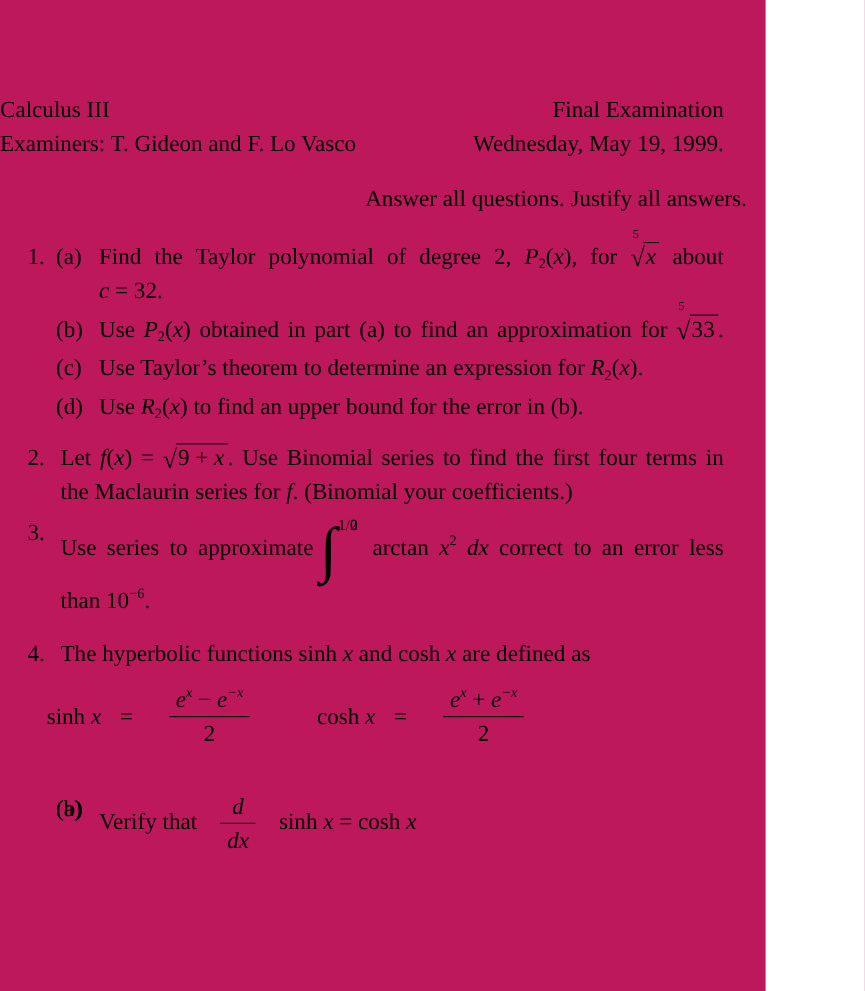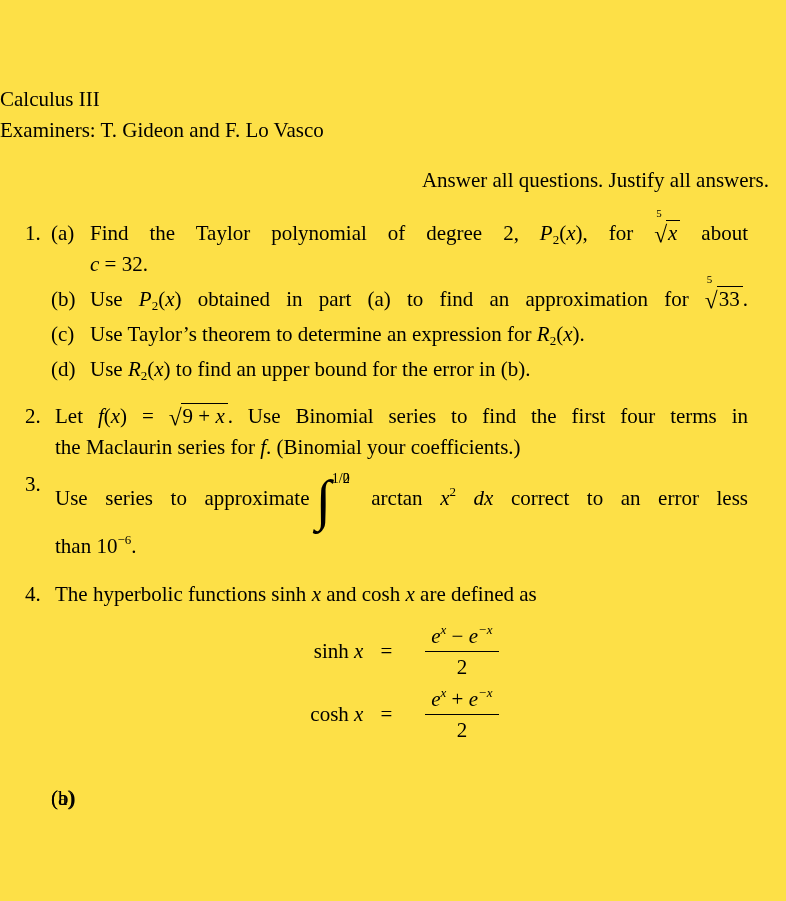--- a/index.html
+++ b/index.html
@@ -2,21 +2,21 @@
 <html><head>
 <meta charset="utf-8">
 <style>
   html,body { margin:0; padding:0; background:#ffffff; }
   body {
     width:786px; height:901px;
     color:#000000;
     font-family:"Liberation Serif","DejaVu Serif",serif;
     font-size:21px;
   }
-  .page { position:relative; width:786px; height:901px; overflow:hidden; background:#fde047; }
+  .page { position:relative; width:696px; height:901px; overflow:hidden; background:#be185d; }
 
   
   .header { display:flex; justify-content:space-between; padding:84px 38px 0 0; line-height:31px; }
   .header-right { text-align:right; }
 
   .instructions { margin:19px 17px 0 0; line-height:31px;text-align:right; }
 
   
   .qblock { }
   #q1 { margin-top:22px; }
@@ -45,37 +45,41 @@
   .frac .num { display:block; padding:0 6px 2px; }
   .frac .den { display:block; border-top:1.8px solid #000; padding:2px 6px 0; }
 
   .intwrap { display:inline-flex; vertical-align:middle; align-items:center; height:62px; margin:0 4px 0 6px; }
   .intsym { font-size:56px; line-height:60px; }
   .intlims { display:inline-flex; flex-direction:row; justify-content:space-between; height:58px; font-size:14px; line-height:15px; }
   .intsup { margin-left:1px; }
   .intsub { margin-left:-7px; }
 
   
-  .equations { margin:13px 0 0 0; display:flex; flex-direction:column; align-items:center; gap:6px; }
+  .equations { margin:13px 0 0 0; display:flex; flex-direction:row; align-items:center; gap:6px; }
   .eqrow { display:flex; align-items:center; }
   .eq-lhs { min-width:92px; text-align:right; }
   .eq-rel { padding:0 17px; }
 
   #q4-part-a { margin-top:40px; }
   #q4-part-b { margin-top:2px; }
 </style>
 </head>
 <body>
 
 <div class="page">
 
   <div class="header">
     <div class="header-left">
       <div>Calculus III</div>
       <div>Examiners: T. Gideon and F. Lo Vasco</div>
+    </div>
+    <div class="header-right">
+      <div>Final Examination</div>
+      <div>Wednesday, May 19, 1999.</div>
     </div>
   </div>
 
   <p class="instructions">Answer all questions. Justify all answers.</p>
 
   <div class="qblock" id="q1">
     <div class="part">
       <span class="qnum">1.</span>
       <span class="plabel">(a)</span>
       <div class="line just"><span class="mt">Find the Taylor polynomial of degree 2, </span><span class="mi">P</span><span class="msub">2</span><span class="mt">(</span><span class="mi">x</span><span class="mt">), for </span><span class="root"><span class="ridx">5</span><span class="rsym">√</span><span class="rbar"><span class="mi">x</span></span></span><span class="mt"> about</span></div>
@@ -134,16 +138,17 @@
         <span class="eq-rel">=</span>
         <span class="eq-rhs"><span class="frac"><span class="num"><span class="mi">e</span><span class="msup mi">x</span><span class="mt"> + </span><span class="mi">e</span><span class="msup mi">−x</span></span><span class="den"><span class="mt">2</span></span></span></span>
       </div>
     </div>
 
     <div class="part" id="q4-part-a">
       <span class="plabel">(a)</span>
     </div>
     <div class="part" id="q4-part-b">
       <span class="plabel">(b)</span>
+      <div class="line"><span class="mt">Verify that </span><span class="frac"><span class="num"><span class="mi">d</span></span><span class="den"><span class="mi">dx</span></span></span><span class="mt"> sinh </span><span class="mi">x</span><span class="mt"> = cosh </span><span class="mi">x</span></div>
     </div>
   </div>
 
 </div>
 
 </body></html>

